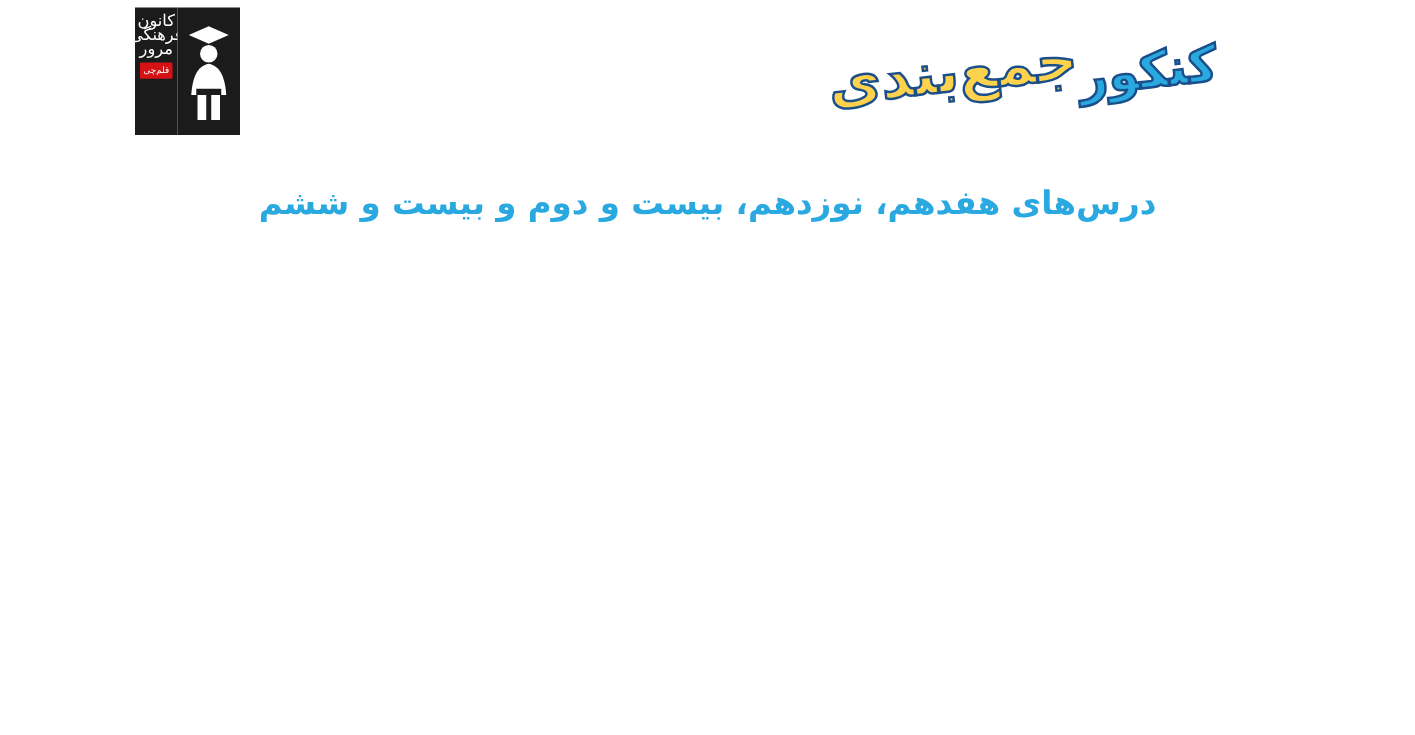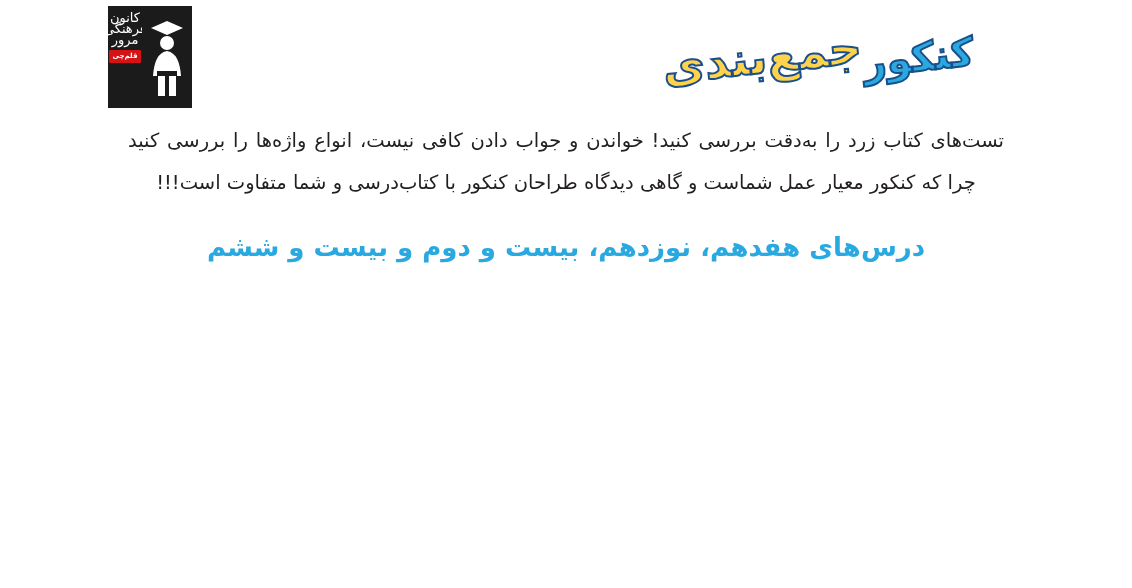--- a/index.html
+++ b/index.html
@@ -62,21 +62,20 @@
   }
   .logo-badge {
     margin-top: 5px;
     background: #d51317;
     color: #ffffff;
     font-size: 7px;
     line-height: 11px;
     padding: 1px 3px;
     border-radius: 1px;
     white-space: nowrap;
-    font-weight: bold;
   }
 
   
   .title-art {
     position: absolute;
     top: 14px;
     left: 676px;
     width: 290px;
     height: 86px;
     display: flex;
@@ -163,15 +162,14 @@
   </div>
 
   <div class="title-art">
     <span class="t-sub">کنکور</span>
     <span class="t-main">جمع‌بندی</span>
   </div>
 
 </div>
 
 <div class="content">
-  <p class="para p2">تست‌های کتاب زرد را به‌دقت بررسی کنید! خواندن و جواب دادن کافی نیست، انواع واژه‌ها را بررسی کنید چرا که کنکور معیار عمل شماست و گاهی دیدگاه طراحان کنکور با کتاب‌درسی و شما متفاوت است!!!</p>
   <p class="lessons">درس‌های هفدهم، نوزدهم، بیست و دوم و بیست و ششم</p>
 </div>
 
 </body></html>

